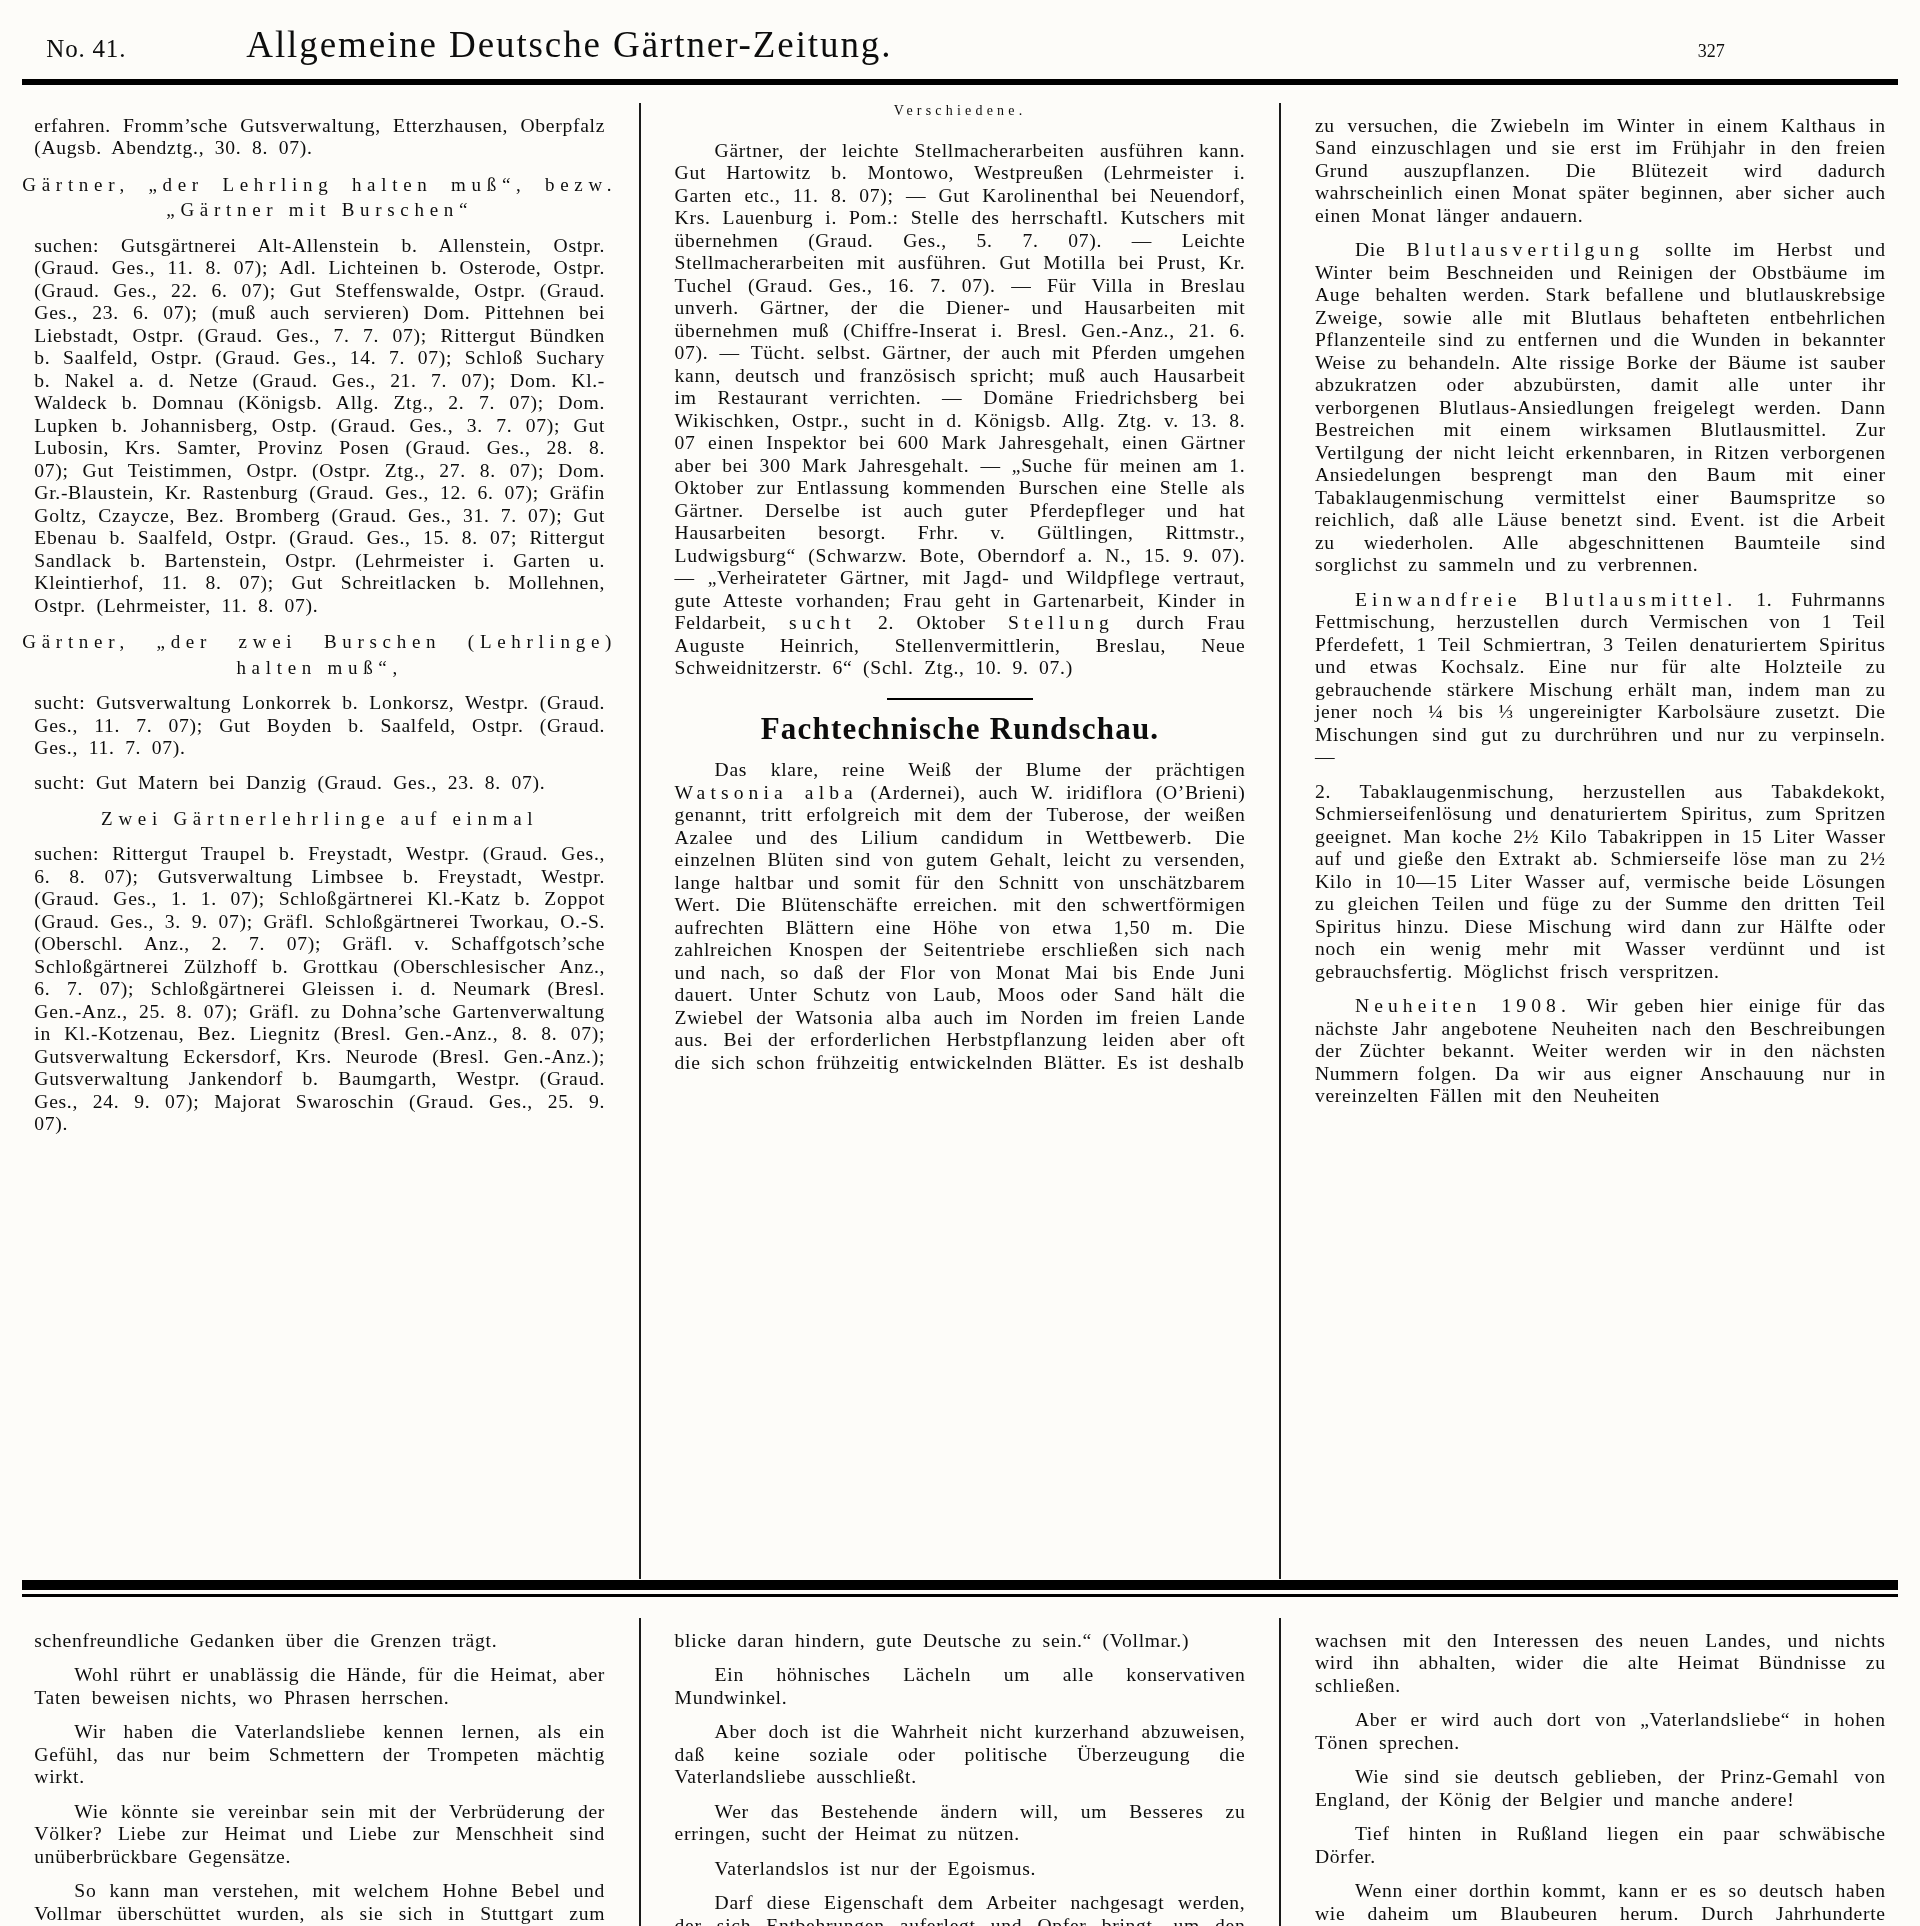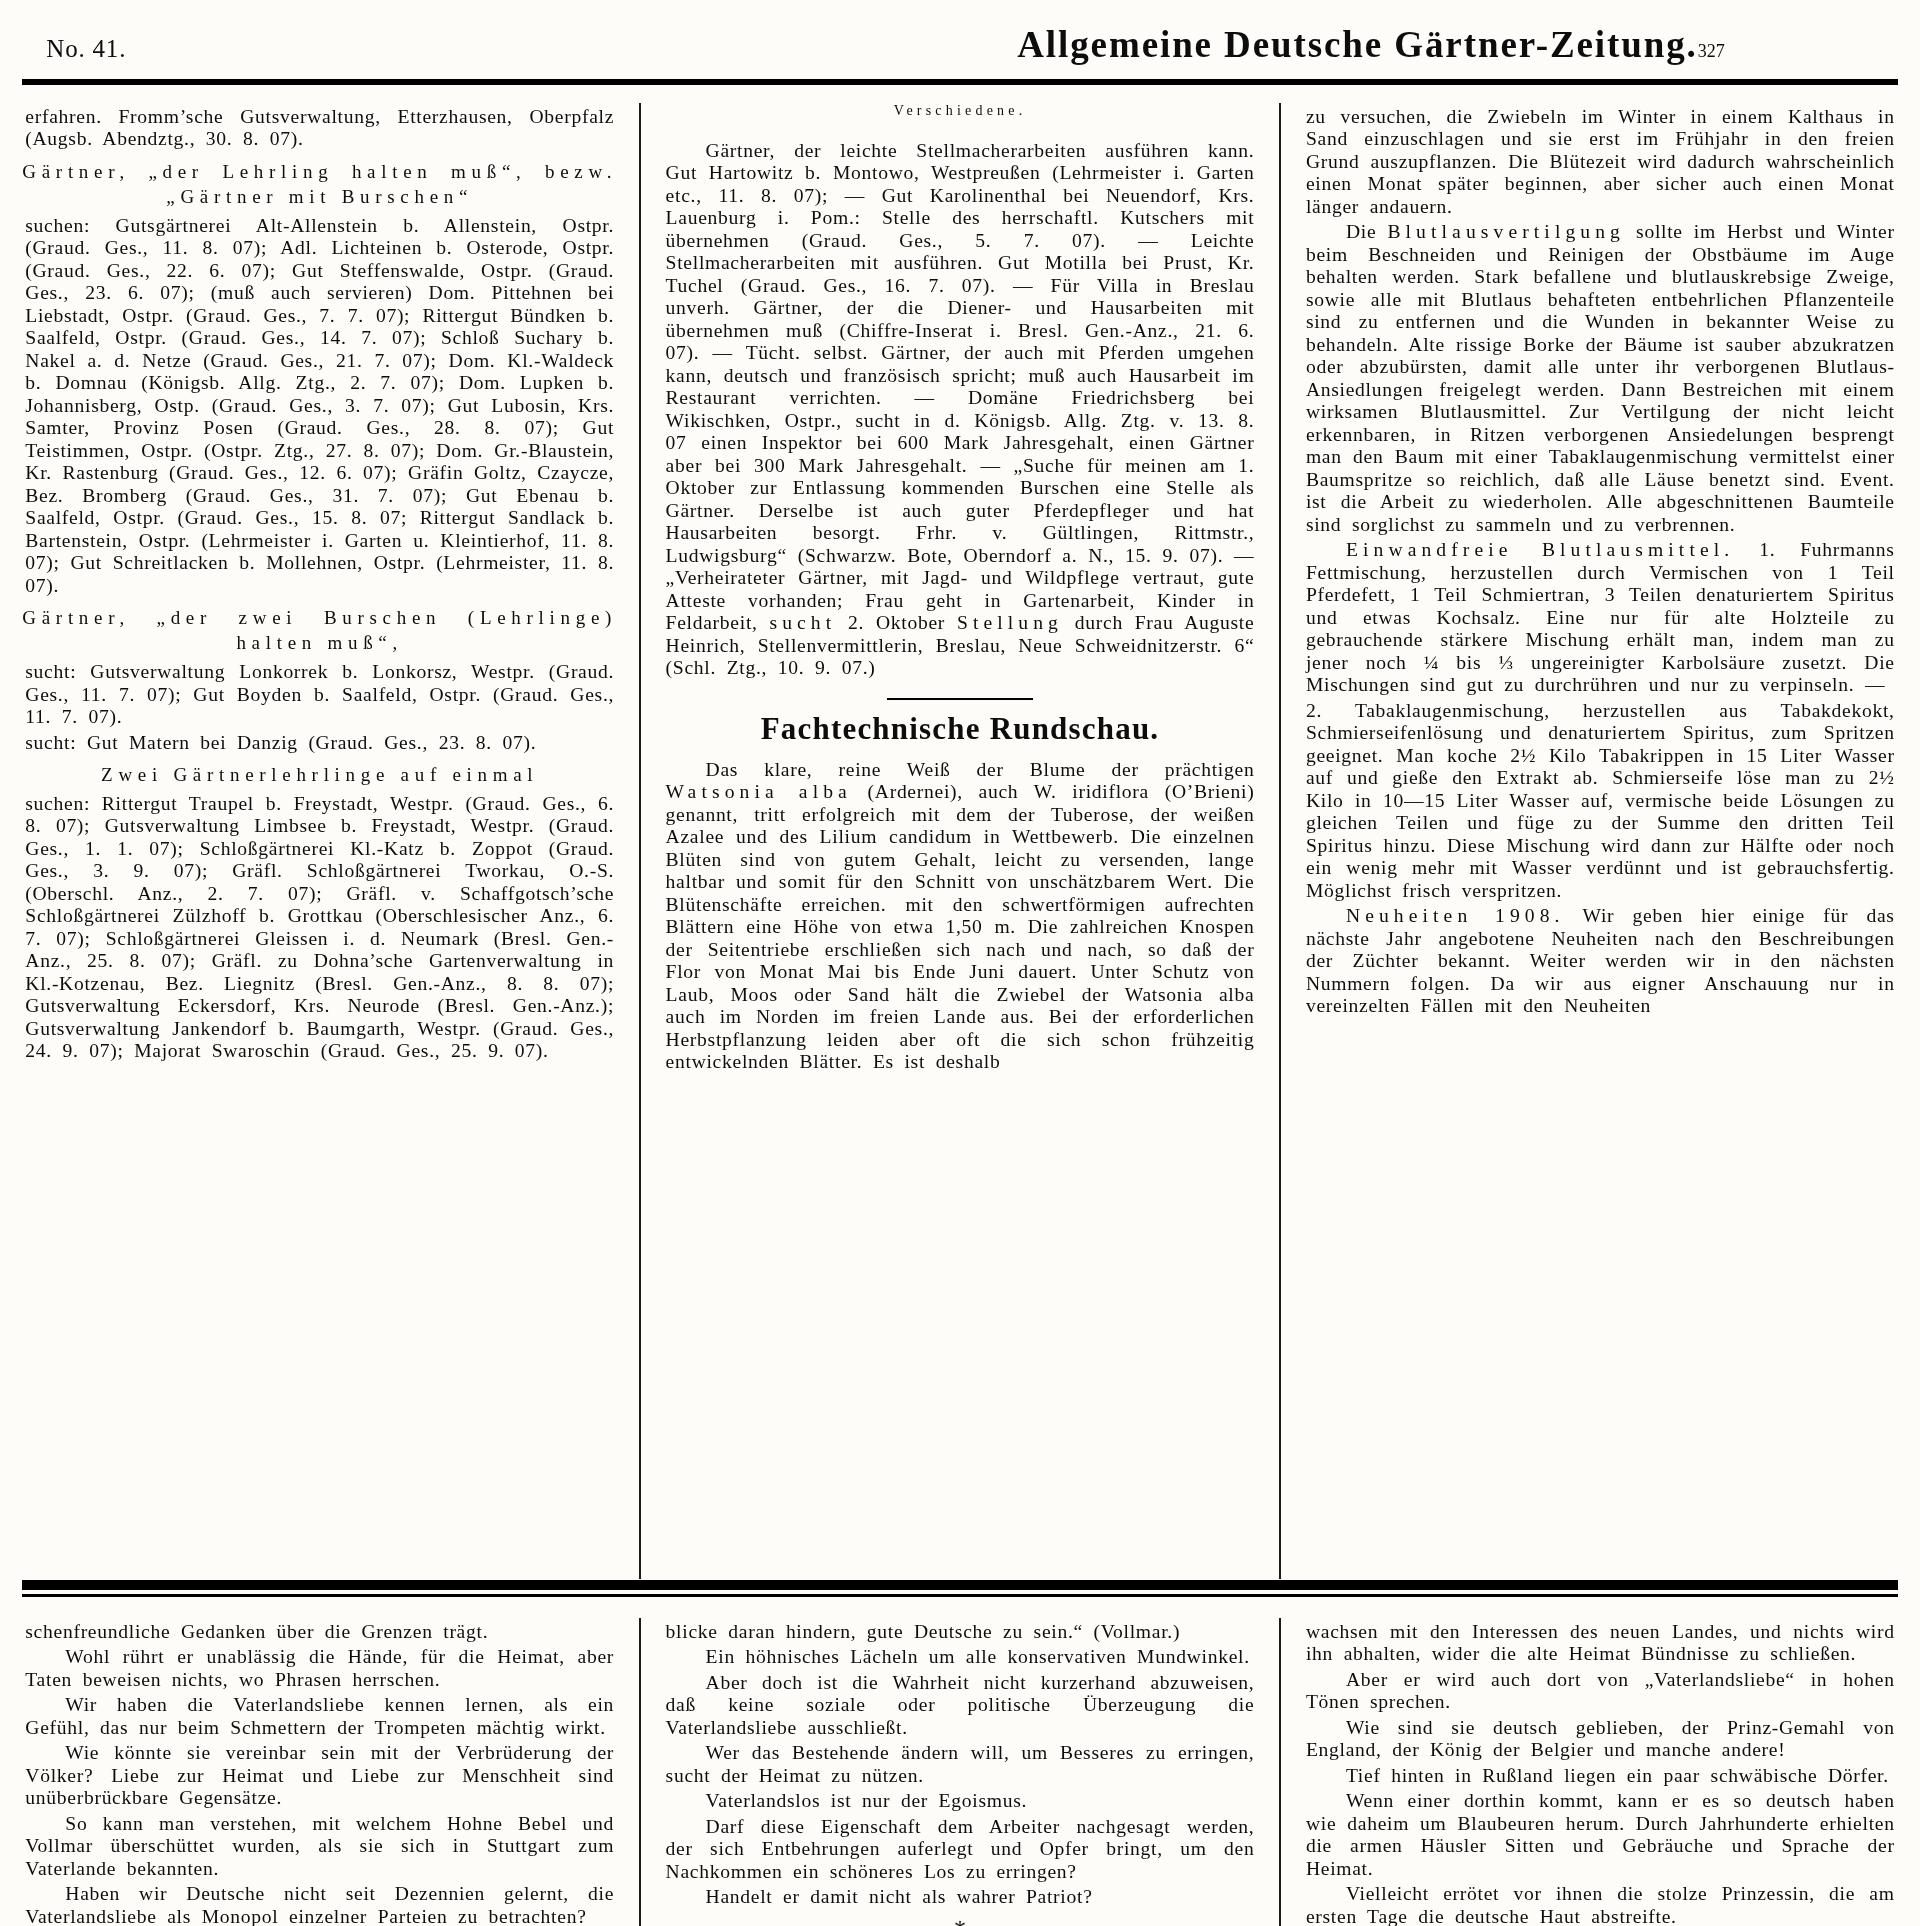--- a/index.html
+++ b/index.html
@@ -5,29 +5,29 @@
   html,body{margin:0;padding:0;}
   body{
     width:1920px;height:2648px;background:#f6f4ef;color:#0d0d0d;
     font-family:"Liberation Serif","DejaVu Serif",serif;
     -webkit-font-smoothing:antialiased;
   }
   .page{width:1920px;height:2648px;background:#fdfcf9;box-sizing:border-box;
         padding:0 22.3px;overflow:hidden;position:relative;}
   .header{display:flex;align-items:baseline;padding-top:23px;}
   .issue{width:200px;font-size:25px;letter-spacing:0.8px;margin-left:24px;}
-  .title{flex:1;text-align:right;font-size:37px;font-weight:700;letter-spacing:1.9px;}
+  .title{flex:1;text-align:left;font-size:37px;font-weight:400;letter-spacing:1.9px;}
   .pageno{width:200px;font-size:18px;}
   .header-rule{height:6.2px;background:#000;margin-top:13px;}
   .section{display:flex;overflow:hidden;}
   .section.top{height:1476px;padding-top:17.7px;}
   .section.bottom{height:1009px;padding-top:21px;}
   .col{width:595px;}
   .vrule{width:1.5px;background:#1b1b1b;margin:0 22px;}
-  .para{margin:3px;font-size:19.6px;line-height:22.5px;text-align:justify;
+  .para{margin:12px;font-size:19.6px;line-height:22.5px;text-align:justify;
         letter-spacing:0.7px;word-spacing:5px;}
   .para.ind{text-indent:40px;}
   .g{letter-spacing:0.26em;}
   .h-sperr{margin:7.7px 0 5.4px;font-size:19px;line-height:25.4px;letter-spacing:0.30em;
            text-align:justify;text-align-last:center;}
   .h-center{margin:0 0 21px;font-size:14px;letter-spacing:0.30em;text-align:center;}
   .h-main{margin:10.8px 0 11.6px;font-size:31px;font-weight:700;text-align:center;letter-spacing:1.2px;}
   .sep-rule{width:146px;height:2.7px;background:#000;margin:17.7px auto 0;}
   .star{text-align:center;font-size:24px;line-height:32px;}
   .sep-band{margin-top:0.8px;}

